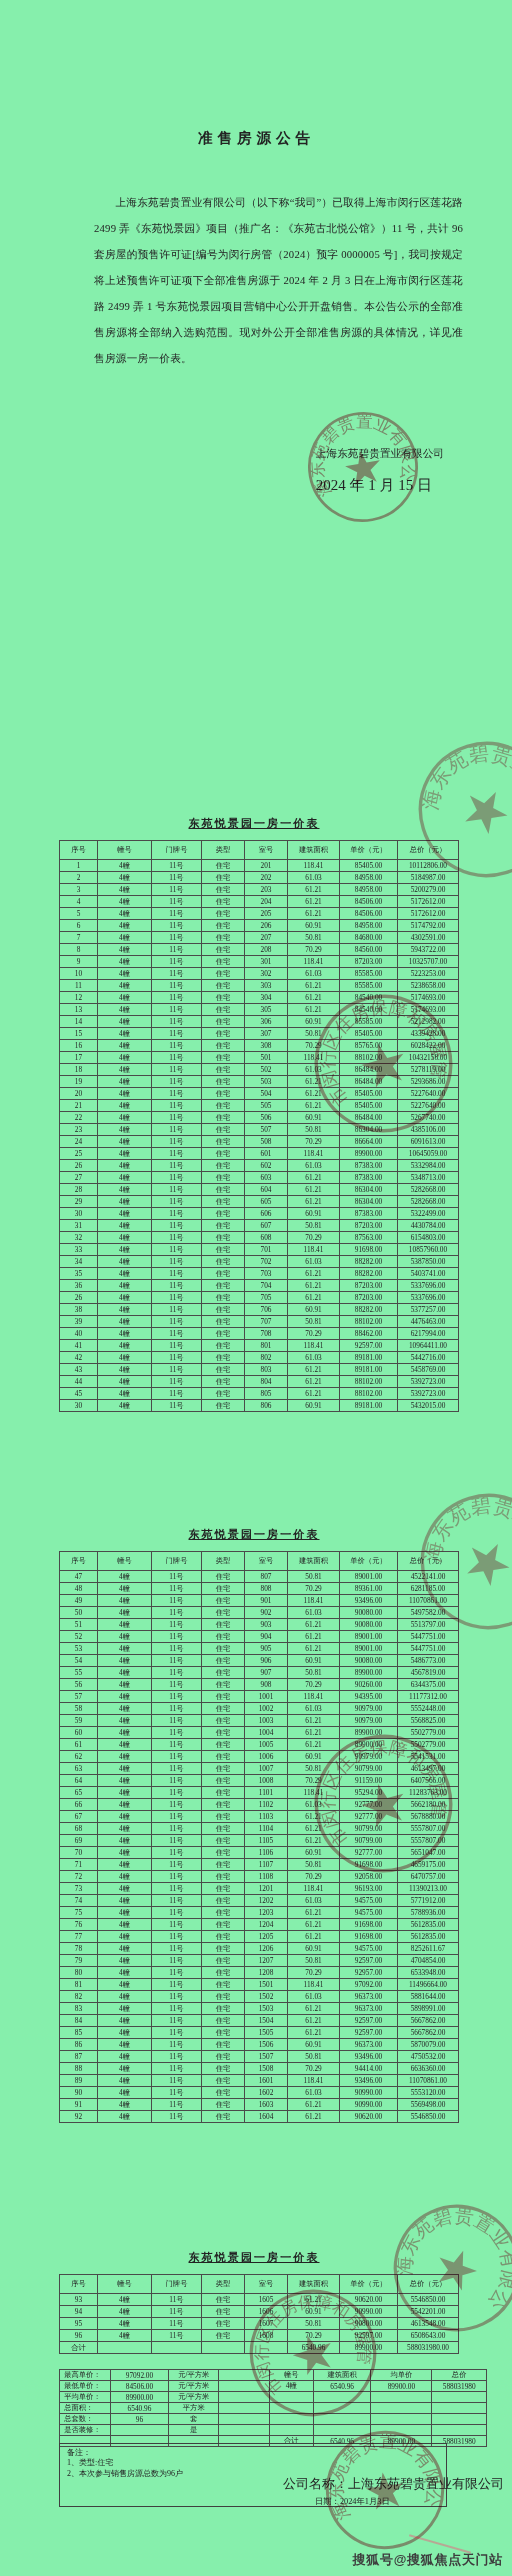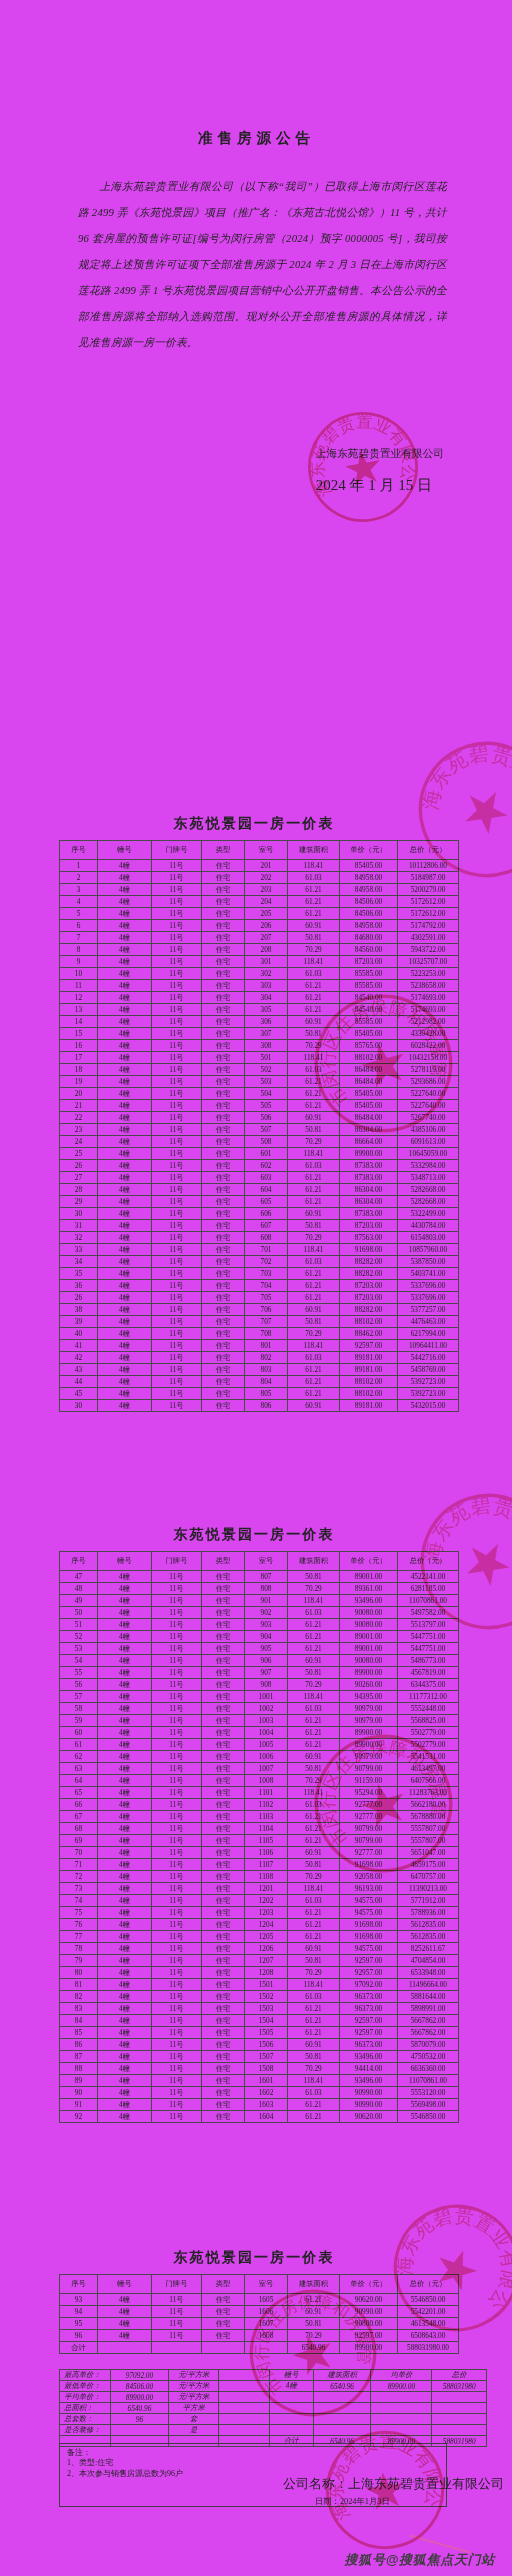--- a/index.html
+++ b/index.html
@@ -1,53 +1,52 @@
 <!DOCTYPE html>
 <html style="font-size:11px"><head>
 <meta charset="utf-8">
 <title>准售房源公告</title>
 <style>
   html,body{margin:0;padding:0;background:#ffffff;}
   .page{
     position:relative;width:513px;height:2576px;margin:0 auto;
-    background:#d946ef;overflow:hidden;
+    background:#86efac;overflow:hidden;
     font-family:"Liberation Serif","DejaVu Serif",serif;color:#232323;
   }
   .doc-title{
     position:absolute;top:129px;left:0;width:100%;margin:0;
     text-align:center;font-size:14.6px;font-weight:700;letter-spacing:4.9px;
   }
   .para{
-    position:absolute;top:173px;left:78px;width:369px;margin:0;
+    position:absolute;top:173px;left:78px;width:369px;margin:16px;
     font-size:10.7px;line-height:26px;text-align:justify;text-indent:2em;
     letter-spacing:0.2px;
-    font-style:italic;
   }
   .sig-company{position:absolute;top:447px;right:69px;font-size:10.7px;}
   .sig-date{position:absolute;top:476px;right:81px;font-size:15px;}
 
   .tbl-section{position:absolute;left:59px;width:390px;}
   #pt0{top:816px;} #pt1{top:1527px;} #pt2{top:2250px;}
-  .tbl-title{margin:0 0 9px 0;font-size:14px;font-weight:700;text-align:center;letter-spacing:2.1px;line-height:15.3px;}
+  .tbl-title{margin:0 0 9px 0;font-size:11px;font-weight:700;text-align:center;letter-spacing:2.1px;line-height:15.3px;text-decoration:underline;}
   table.pt{width:390px;border-collapse:collapse;table-layout:fixed;font-size:7.3px;}
   .pt th,.pt td{border:0.7px solid #4a4a4a;text-align:center;padding:0;white-space:nowrap;overflow:hidden;font-weight:400;}
   .pt th{height:18px;margin-top:31px;}
   .pt tbody td{height:11px;}
   .pt th:nth-child(1){width:37px;}
   .pt th:nth-child(2){width:53px;}
   .pt th:nth-child(3){width:49px;}
   .pt th:nth-child(4){width:42px;}
   .pt th:nth-child(5){width:42px;}
   .pt th:nth-child(6){width:51px;}
   .pt th:nth-child(7){width:57px;}
   .pt th:nth-child(8){width:60px;}
 
   table.summary{
     position:absolute;top:2369px;left:59px;width:395px;
-    border-collapse:collapse;table-layout:fixed;font-size:7.3px;font-style:italic;
+    border-collapse:collapse;table-layout:fixed;font-size:7.3px;
   }
   .summary td{border:0.7px solid #4a4a4a;height:8.3px;padding:0 1.4px;text-align:center;white-space:nowrap;overflow:hidden;}
   .summary td:first-child{text-align:left;padding-left:4.2px;}
   .summary td:nth-child(1){width:44px;}
   .summary td:nth-child(2){width:55px;}
   .summary td:nth-child(3){width:46px;}
   .summary td:nth-child(4){width:47px;}
   .summary td:nth-child(5){width:40px;}
   .summary td:nth-child(6){width:54px;}
   .summary td:nth-child(7){width:57px;}
@@ -55,23 +54,23 @@
 
   .notes{
     position:absolute;top:2443px;left:59px;width:388px;height:64px;
     border:0.9px solid #3f3f3f;font-size:8px;line-height:10.7px;box-sizing:border-box;
   }
   .notes-inner{padding:3.5px 7px 0 7px;}
   .notes .company-line{position:absolute;left:223px;top:35px;white-space:nowrap;font-size:13px;font-family:Liberation Serif, serif;}
   .notes .date-line{position:absolute;left:255px;top:53px;white-space:nowrap;font-size:8.3px;}
 
   .watermark{
-    position:absolute;top:2551px;right:18px;
+    position:absolute;top:2551px;right:10px;
     font-family:"Liberation Sans","DejaVu Sans",sans-serif;
-    font-weight:700;font-size:13px;color:#3d3d3d;letter-spacing:0.7px;font-style:italic;
+    font-weight:700;font-size:13px;color:#3d3d3d;letter-spacing:0.7px;
   }
   .pink-stroke{
     position:absolute;left:408px;top:2543px;width:64px;height:0;
     border-top:2.4px solid rgba(224,110,130,0.55);transform:rotate(16deg);
   }
   .stamp-svg{position:absolute;pointer-events:none;mix-blend-mode:multiply;}
 </style>
 </head>
 <body>
 

